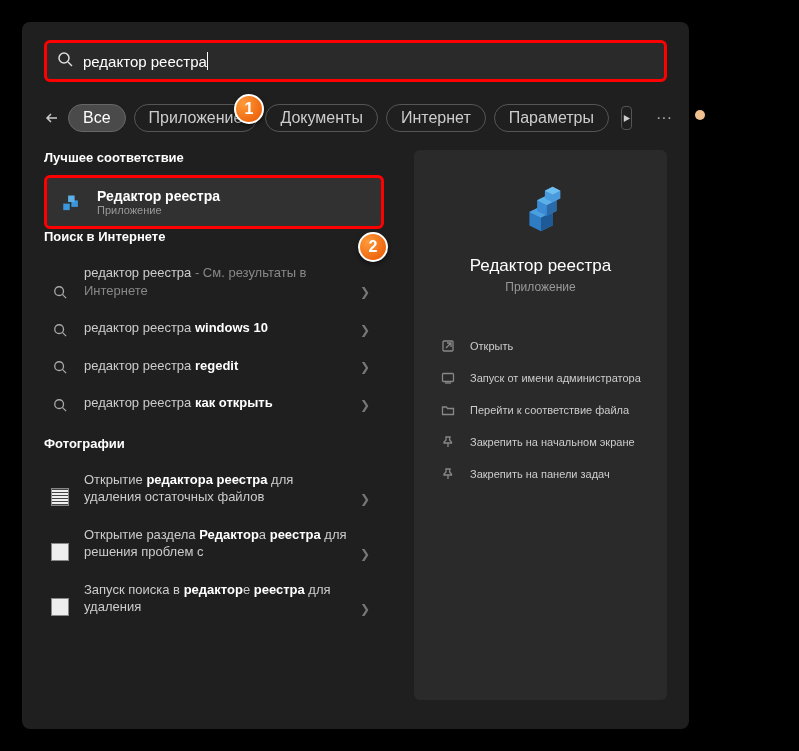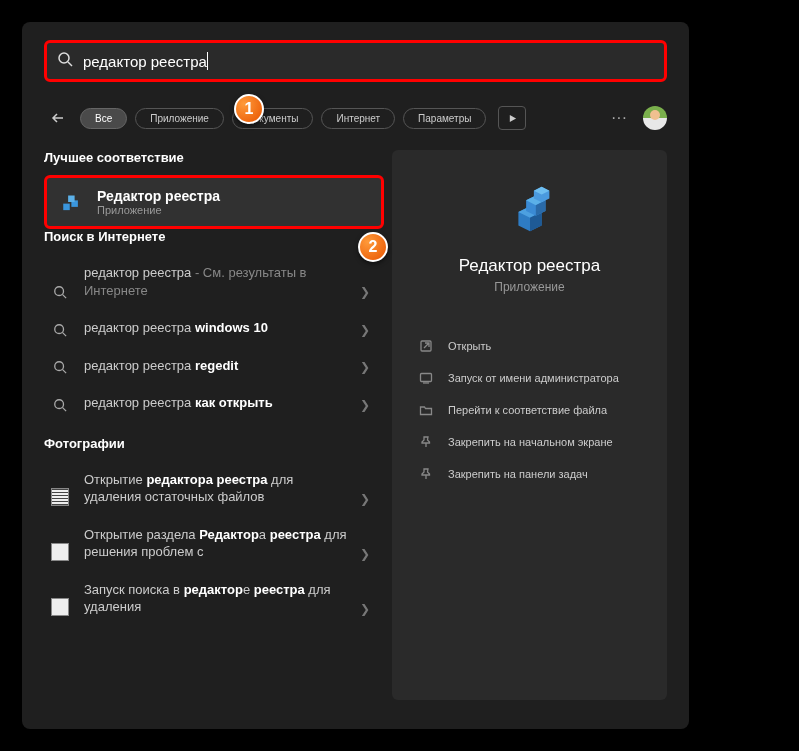--- a/index.html
+++ b/index.html
@@ -43,21 +43,21 @@
 .back-btn {
   width: 28px; height: 28px;
   display: flex; align-items: center; justify-content: center;
   color: #ccc;
   cursor: pointer;
 }
 .pill {
   border: 1px solid #555;
   border-radius: 14px;
   padding: 4px 14px;
-  font-size: 10px;
+  font-size: 16px;
   color: #ccc;
   cursor: pointer;
 }
 .pill.active {
   background: #4a4a4a;
   color: #fff;
   border-color: #666;
 }
 .play-btn {
   width: 28px; height: 24px;
@@ -79,21 +79,21 @@
   content:'';
   position:absolute;
   width:10px;height:10px;border-radius:50%;
   background:#f0c090;
   top:4px;left:7px;
 }
 
 .main-area {
   display: flex;
   margin-top: 18px;
-  gap: 8px;
+  gap: 30px;
 }
 .left-col { width: 340px; }
 .right-col { flex: 1; background: #2a2a2a; border-radius: 6px; padding: 24px 20px; height: 550px;}
 
 .section-header {
   color: #fff;
   font-size: 13px;
   font-weight: 600;
   margin-bottom: 10px;
 }

